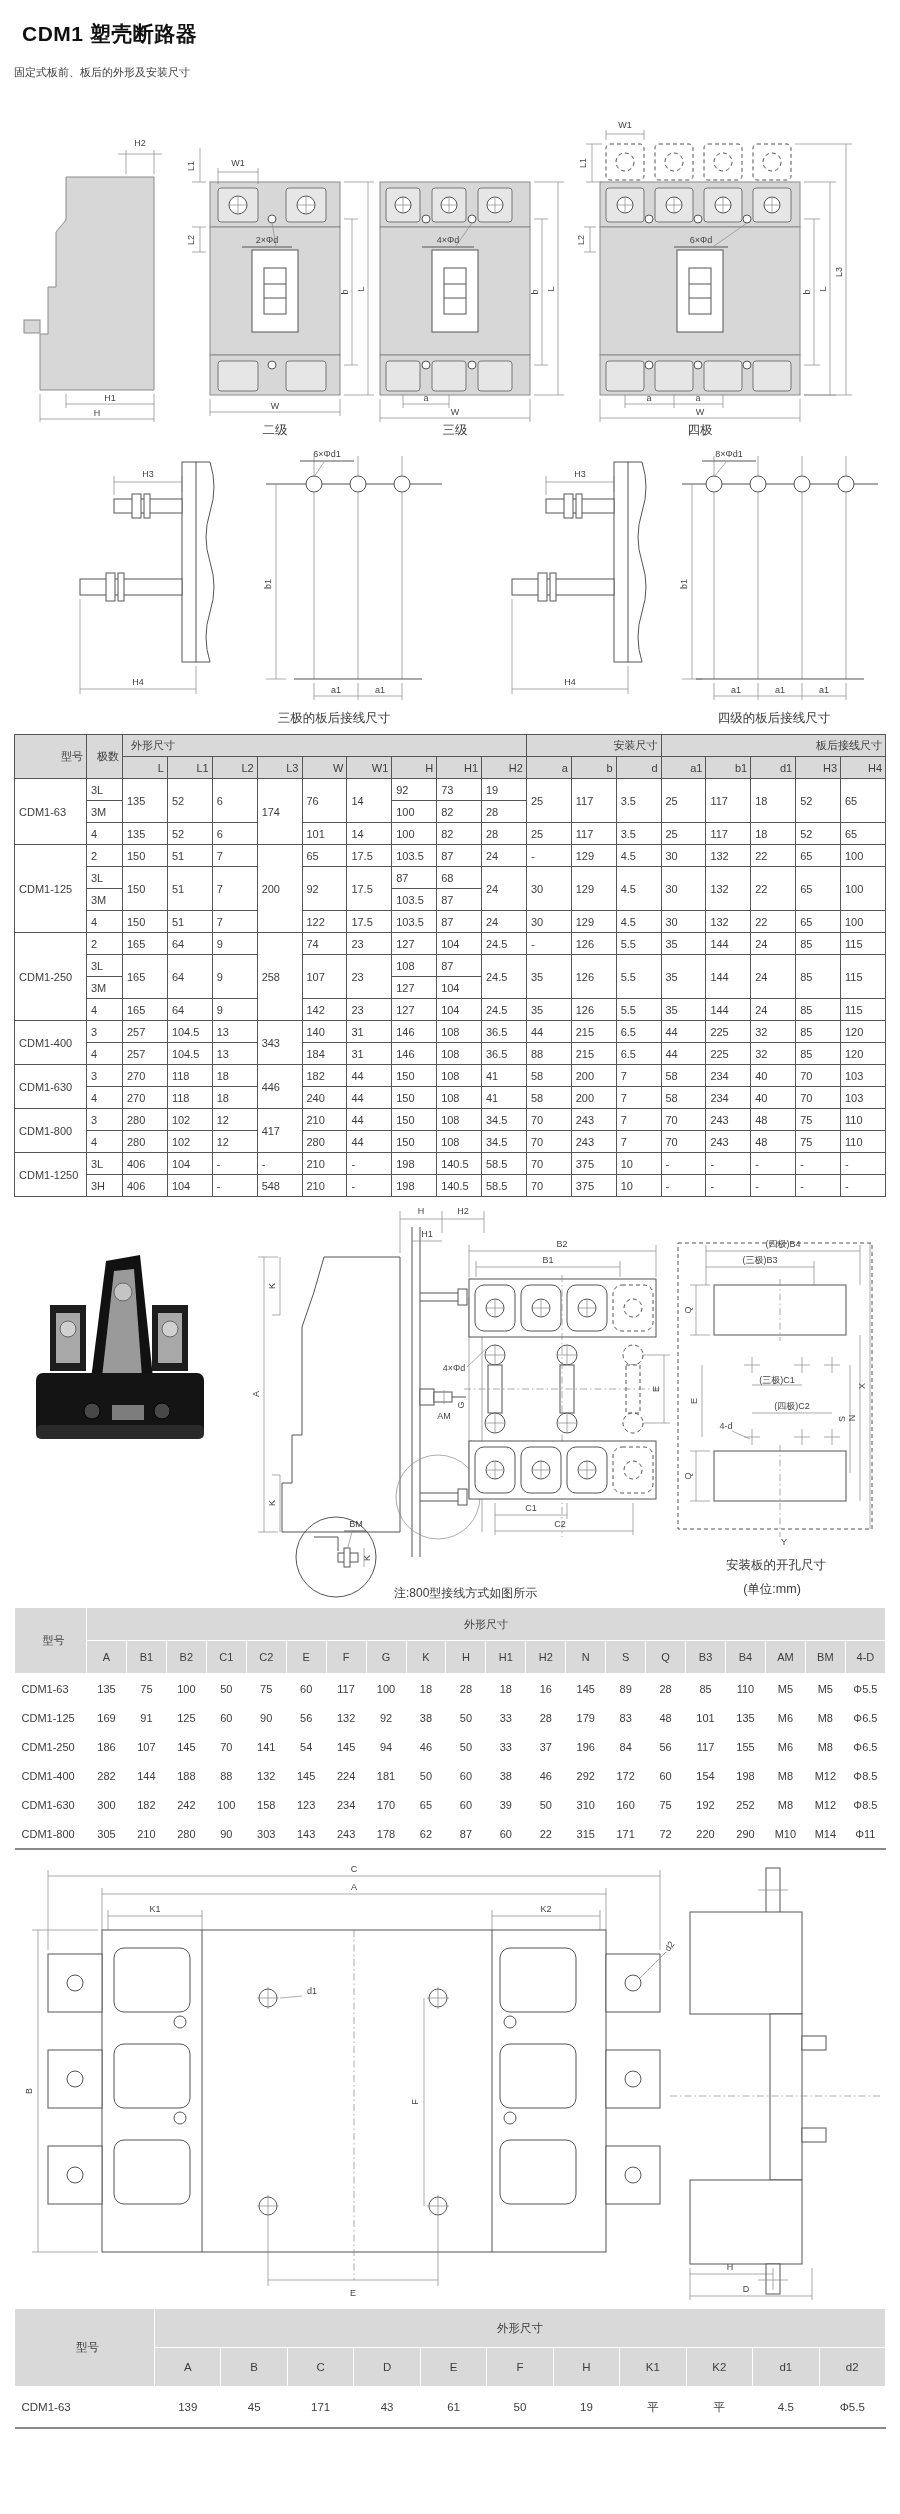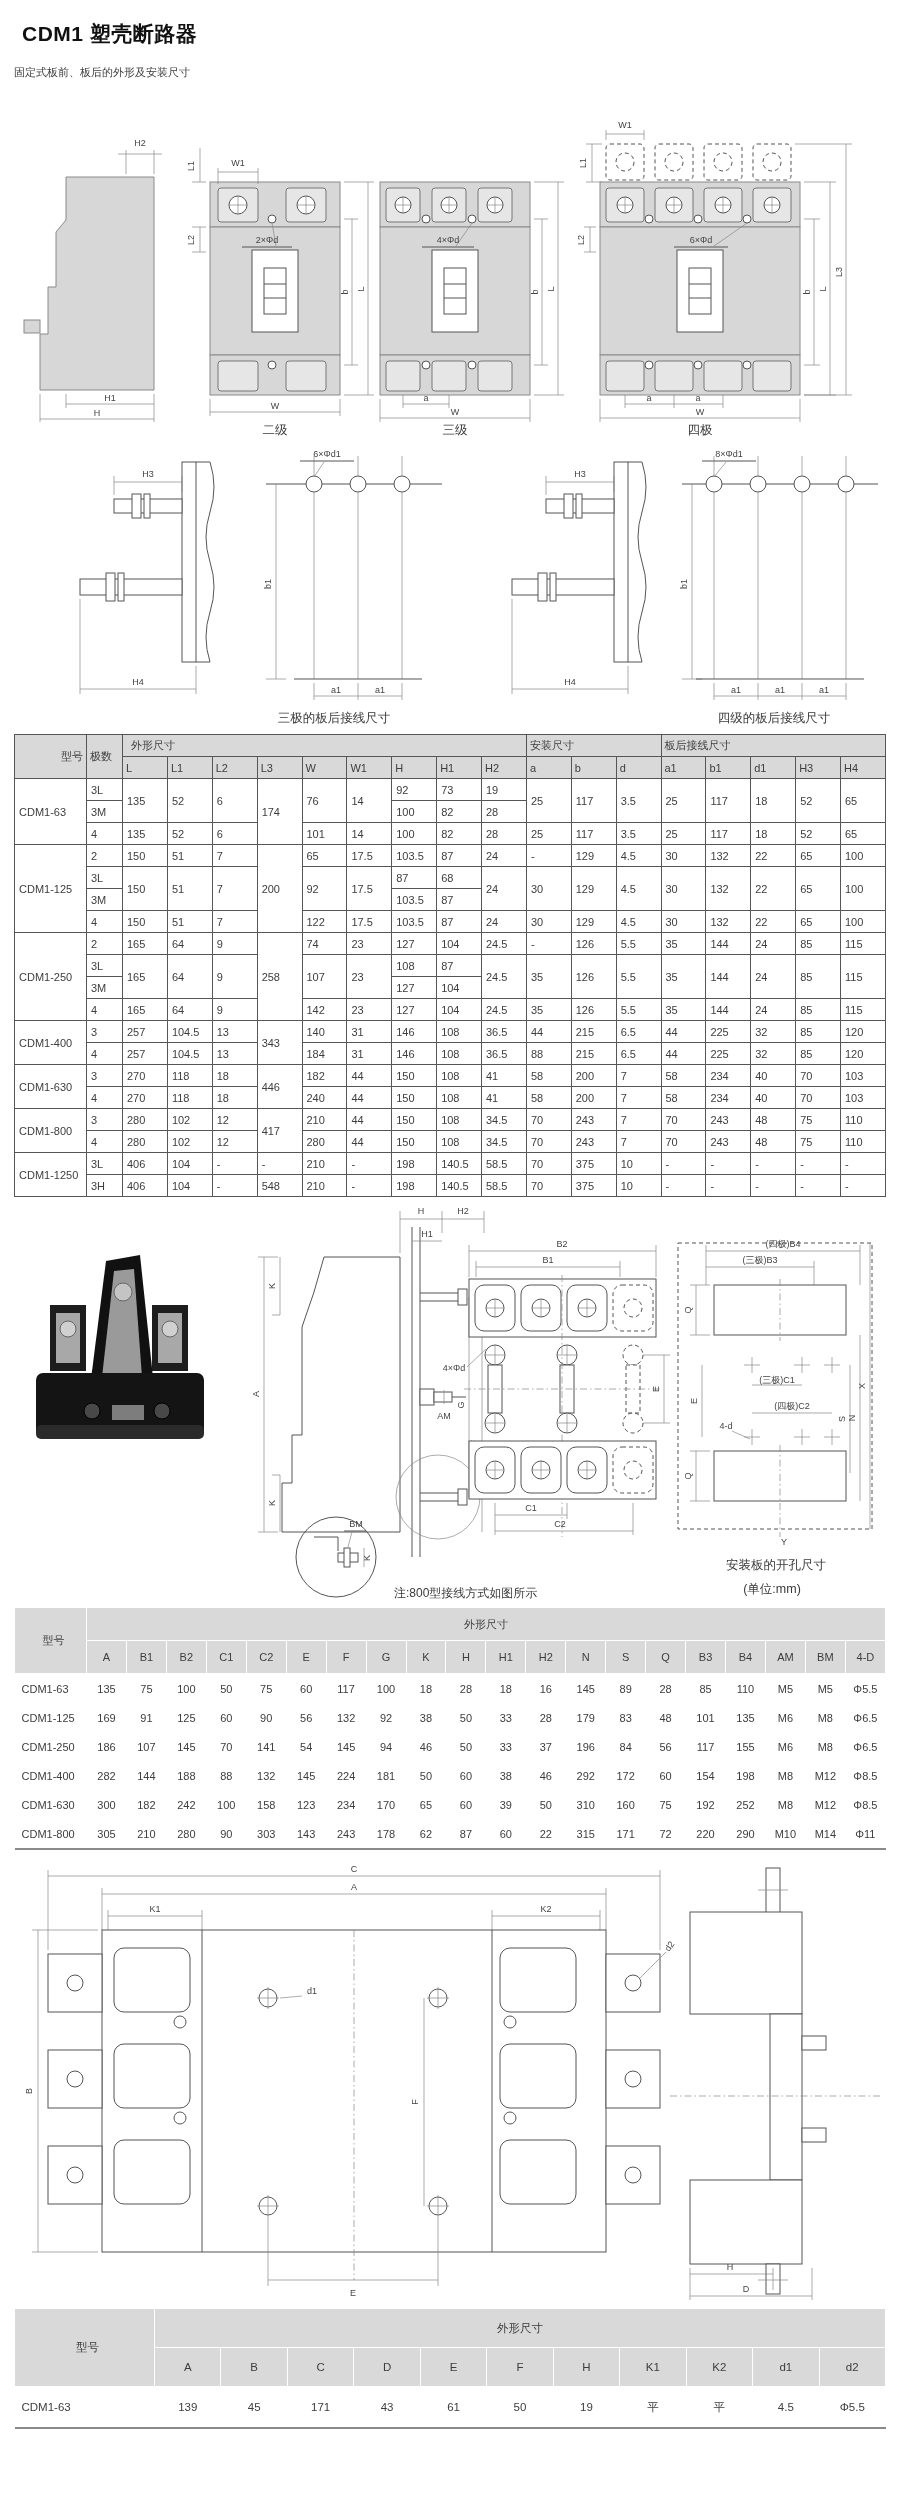--- a/index.html
+++ b/index.html
@@ -15,21 +15,21 @@
   .note{font-size:12px;fill:#3a3a3a}
   .ln{stroke:#555;fill:none;stroke-width:1}
   .fillg{fill:#d7d7d7;stroke:#8a8a8a;stroke-width:1}
   .term{fill:#e6e6e6;stroke:#777}
   .wh{fill:#fff;stroke:#555}
   .dim{stroke:#888;stroke-width:.7;fill:none}
   .dash{stroke-dasharray:4 3}
   .cl{stroke-dasharray:7 3 1.5 3}
   table{border-collapse:collapse;table-layout:fixed;width:872px;font-size:11px;color:#3d3d3d;margin-top:6px}
   .t1 th,.t1 td{border:1px solid #565656;padding:1px 3px;height:19px;overflow:hidden}
-  .t1 th{background:#d9d9d9;font-weight:normal;text-align:left}
+  .t1 th{background:#d9d9d9;font-weight:normal;text-align:right}
   .t1 td{text-align:left;padding-left:4px}
   th.grp{text-align:left!important;padding-left:8px!important}
   .model{white-space:nowrap}
   th.model-h{text-align:right;padding-left:7px!important}
   .t2 th,.t3 th{background:#d9d9d9;font-weight:normal;border:1px solid #fff;text-align:center}
   .t2 td,.t3 td{text-align:center;border:none}
   .t2 th{height:30px}.t2 td{height:27px}
   .t3{font-size:11.5px}
   .t3 th{height:36px}.t3 td{height:38px}
   .t2 td.model,.t3 td.model{text-align:left;padding-left:7px}

